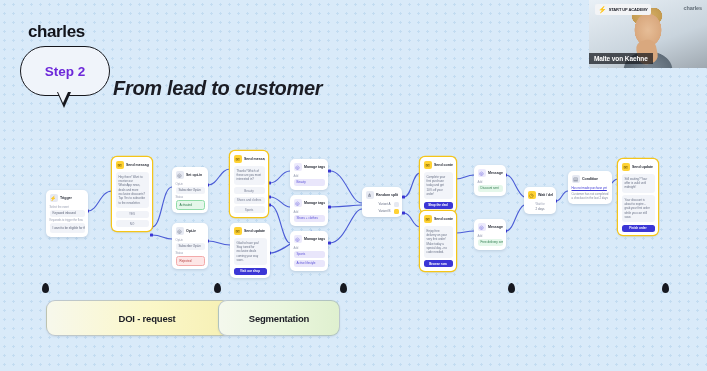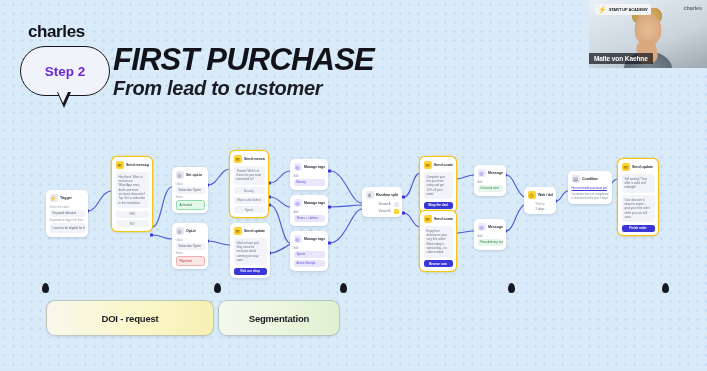--- a/index.html
+++ b/index.html
@@ -140,39 +140,38 @@
   .pin i::after{
     content:"";display:block;margin:0 auto;width:1.6px;height:7px;background:#161820;
   }
   .bar{
     position:absolute;top:17px;height:34px;border-radius:9px;
     border:1px solid rgba(120,140,170,.45);
     display:flex;align-items:center;justify-content:center;
     box-shadow:0 1px 2px rgba(40,60,90,.1);
   }
   .bar span{font-size:9.5px;font-weight:700;color:#1b1c24;letter-spacing:-0.2px;}
-  .bar-1{background:linear-gradient(90deg,#f7f8ec 0%,#fbf7c9 55%,#f6f0b4 100%);}
+  .bar-1{background:linear-gradient(90deg,#f7f8ec 0%,#fbf7c9 55%,#f6f0b4 100%);padding-left:17px;}
   .bar-2{background:linear-gradient(90deg,#f4f8ed 0%,#eaf6dd 55%,#dff0cf 100%);}
   .bar-3{background:linear-gradient(90deg,#f4f0fb 0%,#ece5f8 55%,#e7dff6 100%);}
   .bar-4{background:linear-gradient(90deg,#eaf7ef 0%,#ddf2e4 55%,#d6eedd 100%);}
 </style>
 </head>
 <body>
 
 <div id="stage">
 
   <div class="logo">charles</div>
 
   <div class="step-bubble">
     <span>Step 2</span>
   </div>
   <div class="bubble-tail"></div>
   <div class="bubble-tail-in"></div>
 
-  <div class="title-main">FIRST PURCHASE</div>
   <div class="title-sub">From lead to customer</div>
 
   <div class="cam">
     <div class="cam-bg"></div>
     <div class="cam-person"></div>
     <div class="cam-hand"></div>
     <div class="cam-badge">
       <span class="bolt">⚡</span>
       <span class="btxt">START UP ACADEMY</span>
     </div>

